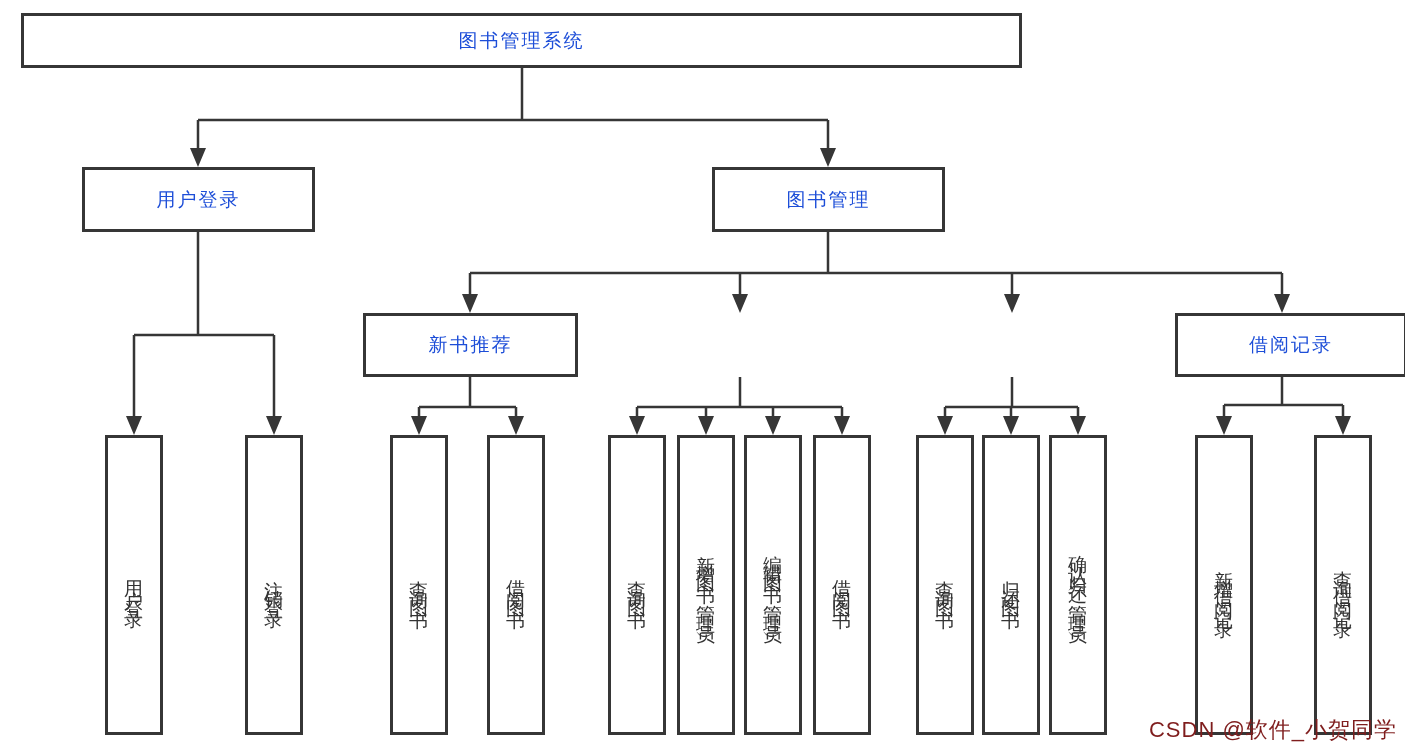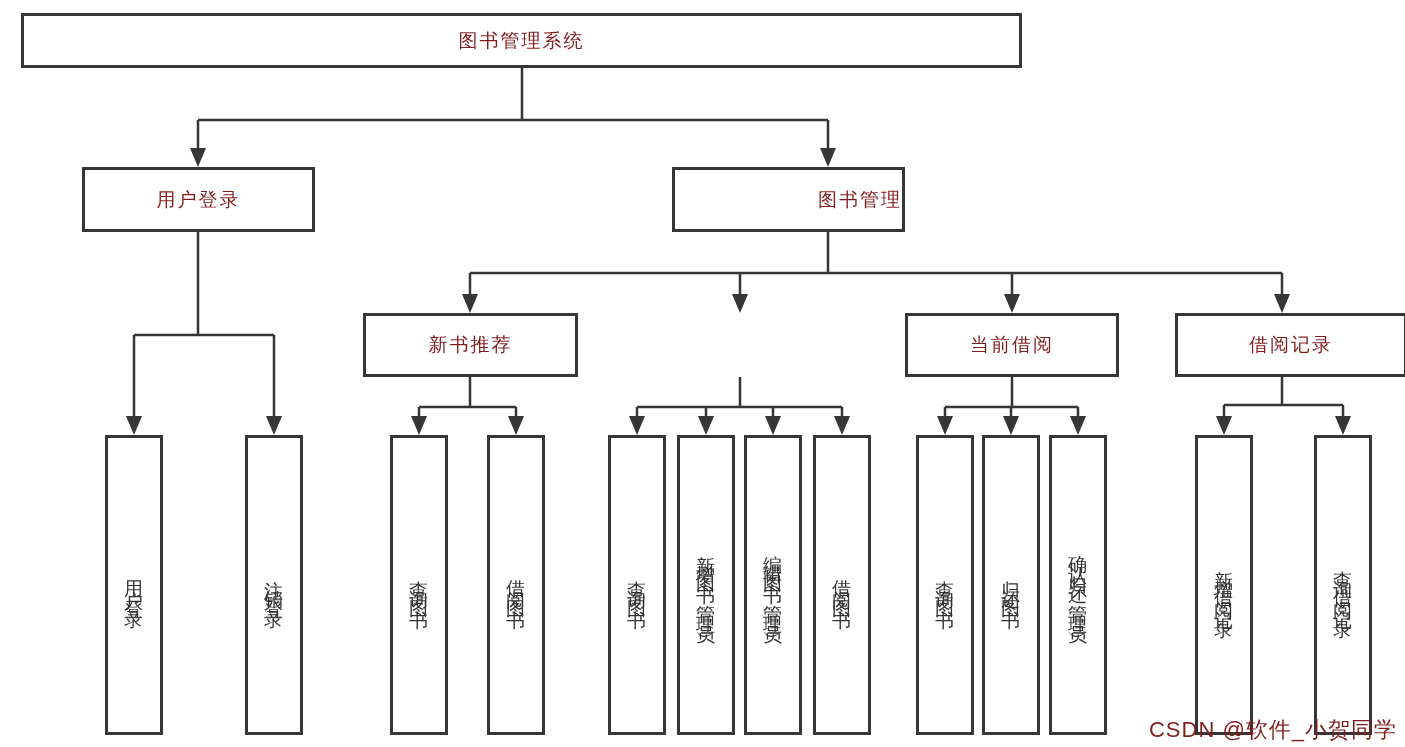--- a/index.html
+++ b/index.html
@@ -19,21 +19,21 @@
     border: 3px solid #363636;
     display: flex;
     align-items: center;
     justify-content: center;
     color: #333333;
     z-index: 2;
   }
   .hlabel {
     font-size: 19px;
     letter-spacing: 2px;
-    color: #7f1d1d;
+    color: #1d4ed8;
     white-space: nowrap;
   }
   .vlabel {
     writing-mode: vertical-rl;
     text-orientation: mixed;
     font-size: 19px;
     letter-spacing: 10px;
     color: #333333;
     line-height: 1;
   }
@@ -112,29 +112,26 @@
          M1335 416 L1351 416 L1343 435 Z"></path>
   </svg>
 
   <div class="node root-box">
     <span class="hlabel">图书管理系统</span>
   </div>
 
   <div class="node lvl2" style="left:82px;">
     <span class="hlabel">用户登录</span>
   </div>
-  <div class="node lvl2" style="left:672px;justify-content:flex-end;">
+  <div class="node lvl2" style="left:712px;">
     <span class="hlabel">图书管理</span>
   </div>
 
   <div class="node lvl3" style="left:363px; width:215px;">
     <span class="hlabel">新书推荐</span>
-  </div>
-  <div class="node lvl3" style="left:905px; width:214px;">
-    <span class="hlabel">当前借阅</span>
   </div>
   <div class="node lvl3" style="left:1175px; width:232px;text-align:right;">
     <span class="hlabel">借阅记录</span>
   </div>
 
   <div class="node leaf" style="left:105px;">
     <span class="vlabel">用户登录</span>
   </div>
   <div class="node leaf" style="left:245px;">
     <span class="vlabel">注销登录</span>

